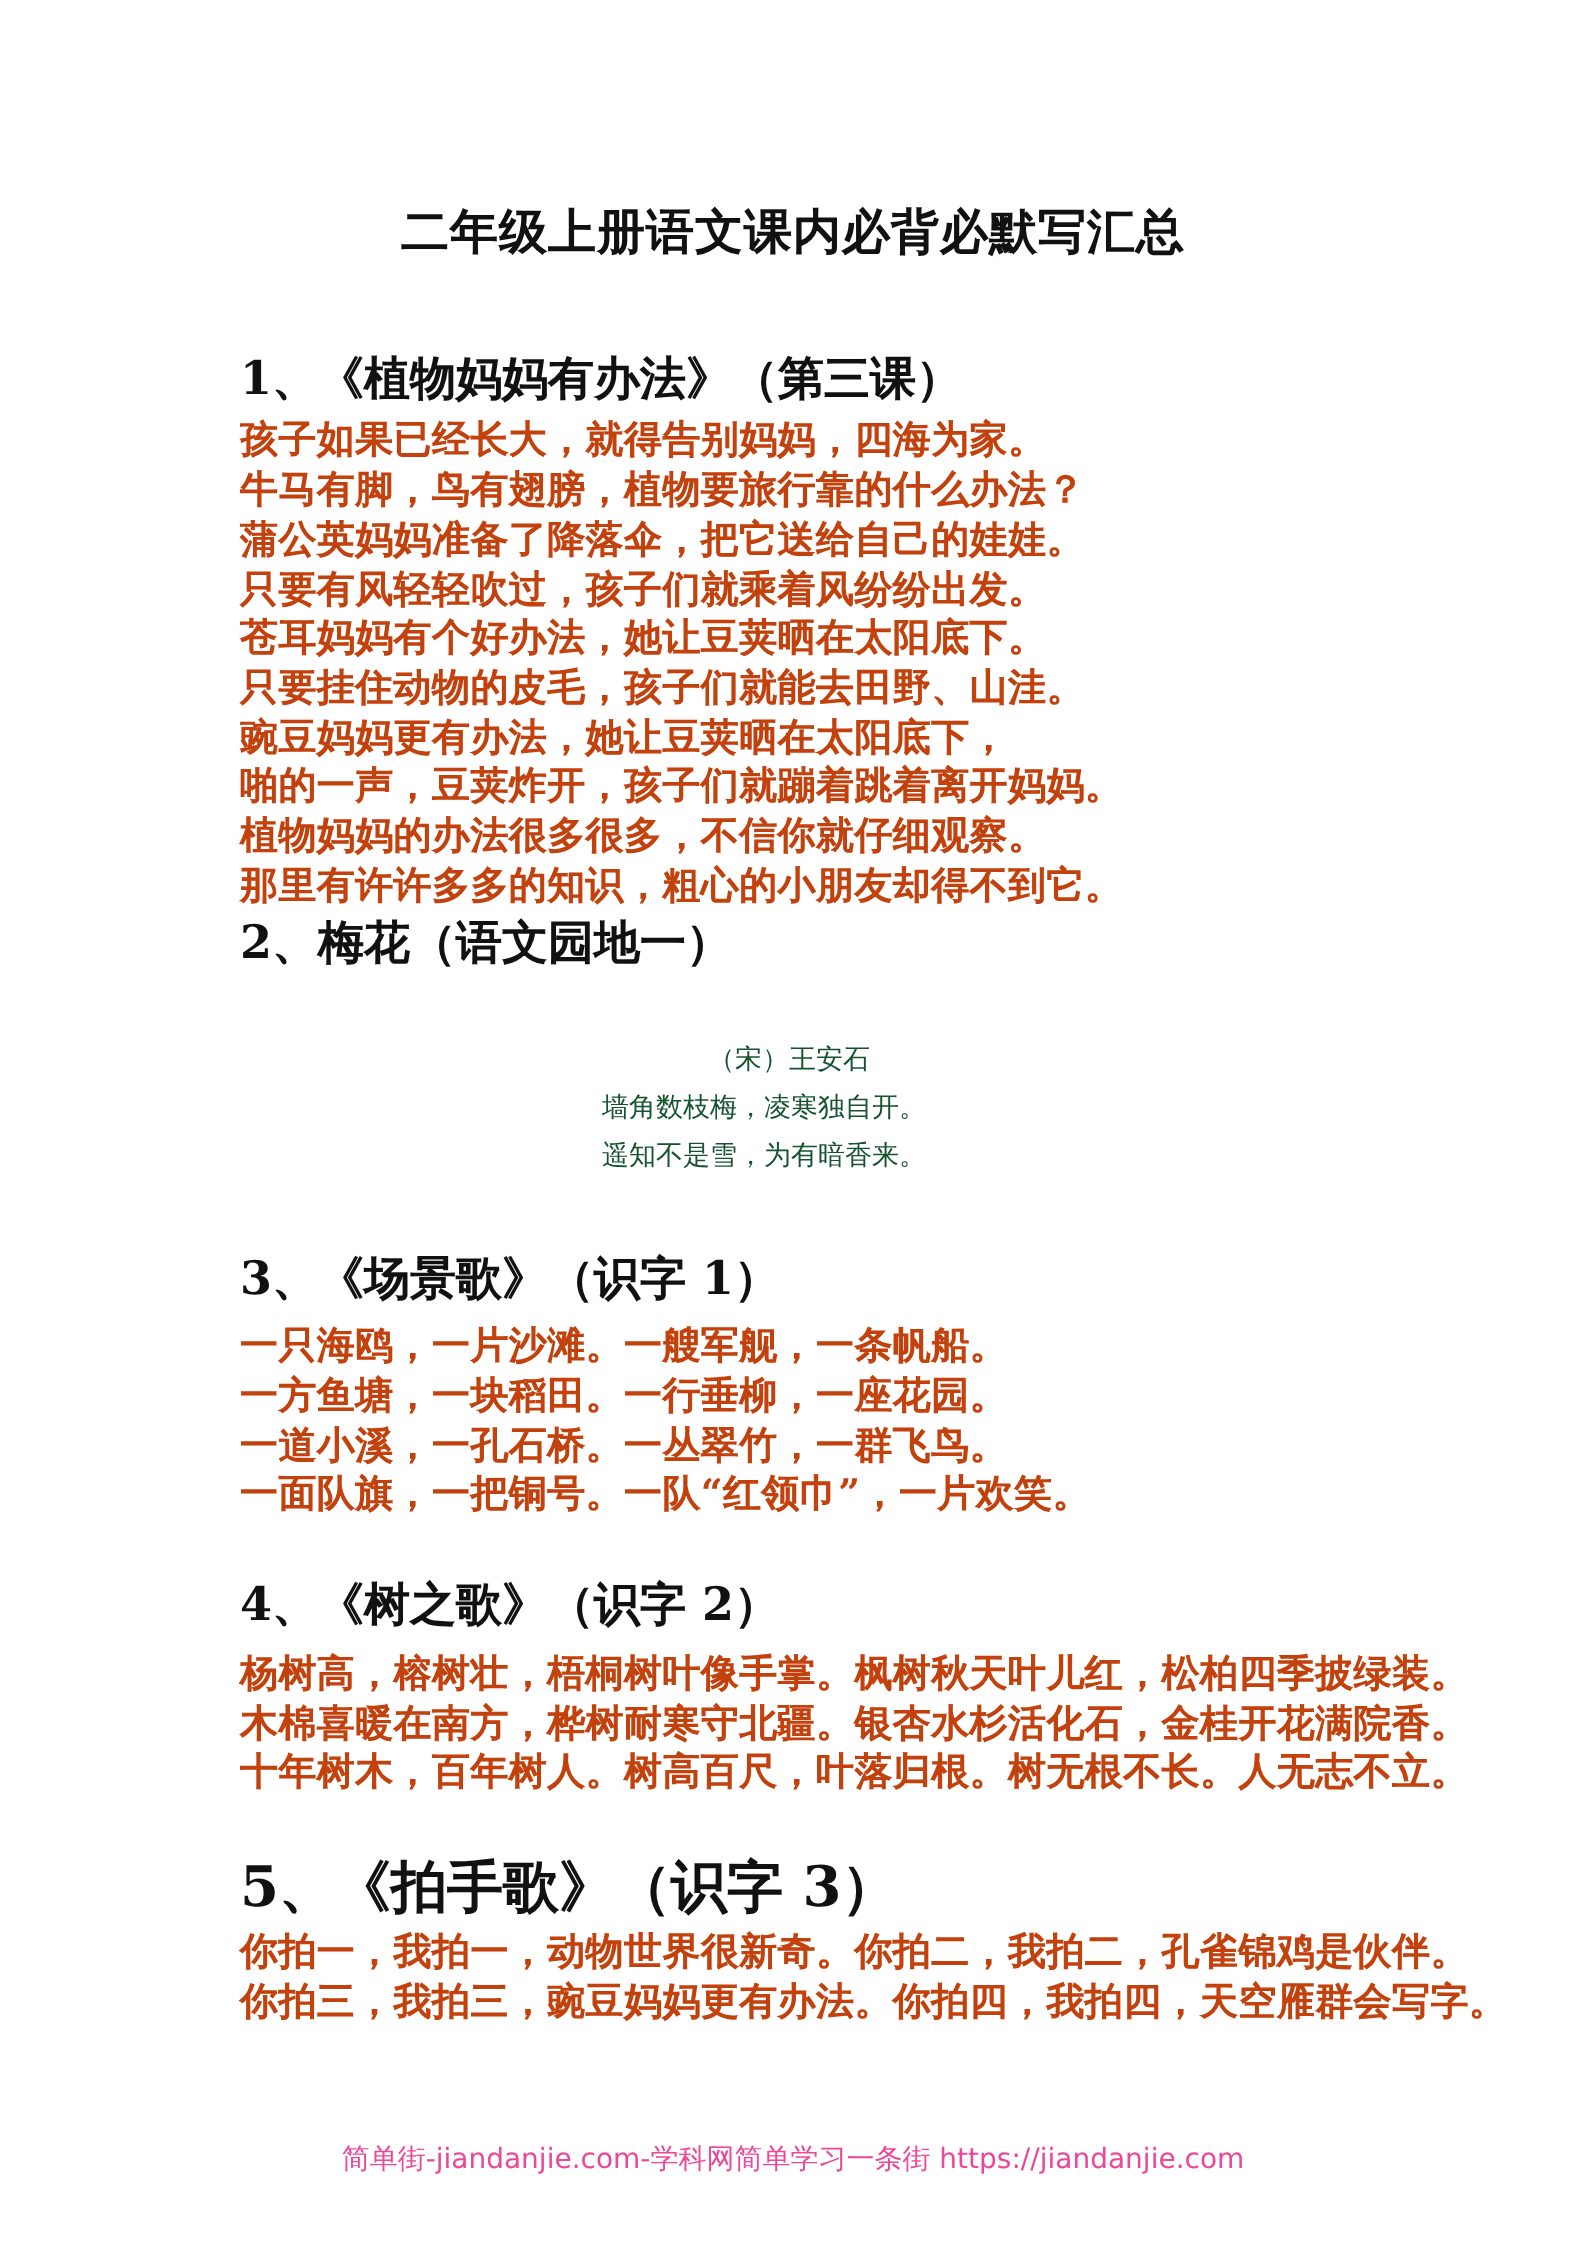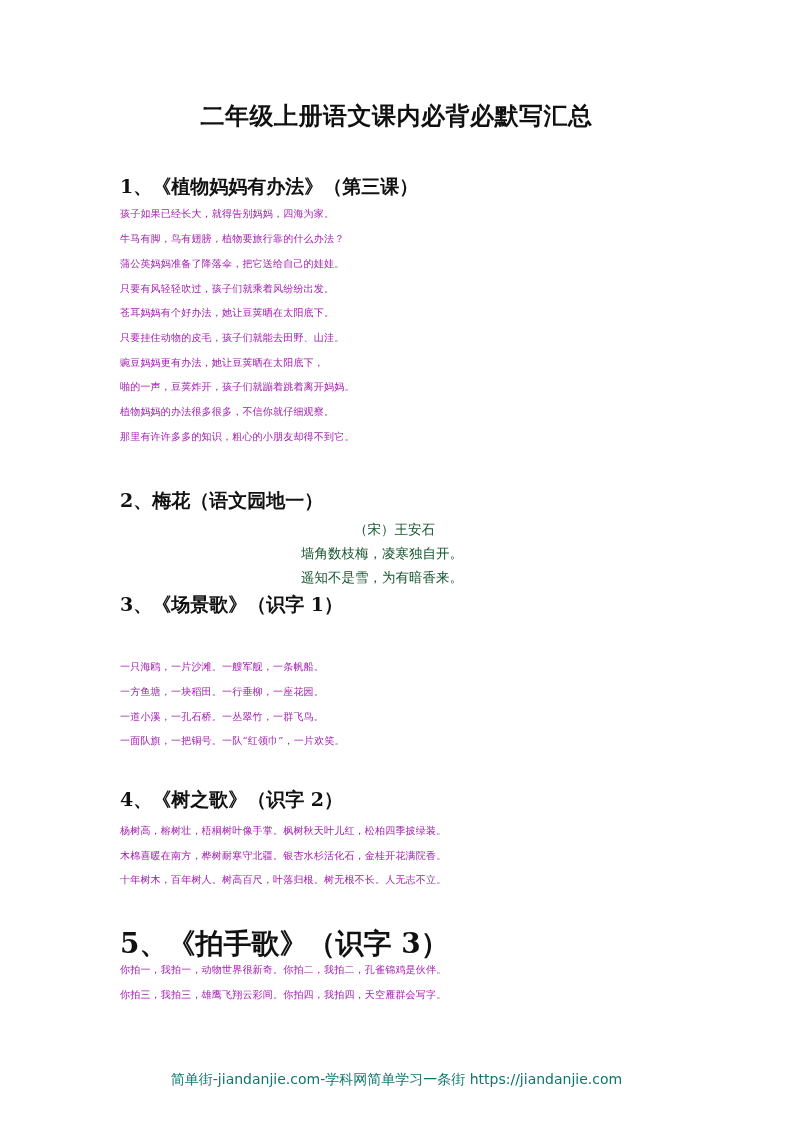--- a/index.html
+++ b/index.html
@@ -9,37 +9,37 @@
       color: #1a1a1a;
     }
     .page-title {
       position: absolute; left: 0; width: 793px; top: 100px;
       text-align: center; font-size: 24px; font-weight: bold;
       font-family: Liberation Mono, monospace;
       letter-spacing: 0.5px; color: #111;
     }
     .section-heading {
       position: absolute; left: 120px;
-      font-size: 19px; font-weight: bold; color: #111;
+      font-size: 23px; font-weight: bold; color: #111;
       white-space: nowrap;
     }
     .section-heading.large { font-size: 28px; }
     .body-line {
       position: absolute; left: 120px;
-      font-size: 10px; font-weight: normal; color: #a21caf;
+      font-size: 19px; font-weight: bold; color: #c2410c;
       white-space: nowrap; letter-spacing: 0.2px;
     }
     .poem-line {
       position: absolute; font-size: 13.5px; font-weight: normal; color: #14532d;
       white-space: nowrap;
     }
     .footer {
       position: absolute; left: 0; width: 793px; top: 1071px; text-align: center;
       font-family: "DejaVu Sans", "Liberation Sans", sans-serif;
-      font-size: 14px; color: #0f766e;
+      font-size: 14px; color: #ec4899;
     }
   </style>
 </head>
 <body>
 
 <div>
 
   <div class="page-title">二年级上册语文课内必背必默写汇总</div>
 
   <div class="section-heading" style="top:174px">1、《植物妈妈有办法》（第三课）</div>
@@ -47,35 +47,35 @@
   <div class="body-line" style="top:232px">牛马有脚，鸟有翅膀，植物要旅行靠的什么办法？</div>
   <div class="body-line" style="top:257px">蒲公英妈妈准备了降落伞，把它送给自己的娃娃。</div>
   <div class="body-line" style="top:282px">只要有风轻轻吹过，孩子们就乘着风纷纷出发。</div>
   <div class="body-line" style="top:306px">苍耳妈妈有个好办法，她让豆荚晒在太阳底下。</div>
   <div class="body-line" style="top:331px">只要挂住动物的皮毛，孩子们就能去田野、山洼。</div>
   <div class="body-line" style="top:356px">豌豆妈妈更有办法，她让豆荚晒在太阳底下，</div>
   <div class="body-line" style="top:380px">啪的一声，豆荚炸开，孩子们就蹦着跳着离开妈妈。</div>
   <div class="body-line" style="top:405px">植物妈妈的办法很多很多，不信你就仔细观察。</div>
   <div class="body-line" style="top:430px">那里有许许多多的知识，粗心的小朋友却得不到它。</div>
 
-  <div class="section-heading" style="top:488px">2、梅花（语文园地一）</div>
+  <div class="section-heading" style="top:456px">2、梅花（语文园地一）</div>
   <div class="poem-line" style="top:521px; left:354px">（宋）王安石</div>
   <div class="poem-line" style="top:545px; left:301px">墙角数枝梅，凌寒独自开。</div>
   <div class="poem-line" style="top:569px; left:301px">遥知不是雪，为有暗香来。</div>
 
-  <div class="section-heading" style="top:592px">3、《场景歌》（识字 1）</div>
+  <div class="section-heading" style="top:624px">3、《场景歌》（识字 1）</div>
   <div class="body-line" style="top:660px">一只海鸥，一片沙滩。一艘军舰，一条帆船。</div>
   <div class="body-line" style="top:685px">一方鱼塘，一块稻田。一行垂柳，一座花园。</div>
   <div class="body-line" style="top:710px">一道小溪，一孔石桥。一丛翠竹，一群飞鸟。</div>
   <div class="body-line" style="top:734px">一面队旗，一把铜号。一队“红领巾”，一片欢笑。</div>
 
   <div class="section-heading" style="top:787px">4、《树之歌》（识字 2）</div>
   <div class="body-line" style="top:824px">杨树高，榕树壮，梧桐树叶像手掌。枫树秋天叶儿红，松柏四季披绿装。</div>
   <div class="body-line" style="top:849px">木棉喜暖在南方，桦树耐寒守北疆。银杏水杉活化石，金桂开花满院香。</div>
   <div class="body-line" style="top:873px">十年树木，百年树人。树高百尺，叶落归根。树无根不长。人无志不立。</div>
 
   <div class="section-heading large" style="top:925px">5、《拍手歌》（识字 3）</div>
   <div class="body-line" style="top:963px">你拍一，我拍一，动物世界很新奇。你拍二，我拍二，孔雀锦鸡是伙伴。</div>
-  <div class="body-line" style="top:988px">你拍三，我拍三，雄鹰飞翔云彩间。你拍四，我拍四，天空雁群会写字。</div>
+  <div class="body-line" style="top:988px">你拍三，我拍三，豌豆妈妈更有办法。你拍四，我拍四，天空雁群会写字。</div>
 
   <div class="footer">简单街-jiandanjie.com-学科网简单学习一条街 https://jiandanjie.com</div>
 
 </div>
 
 </body></html>

